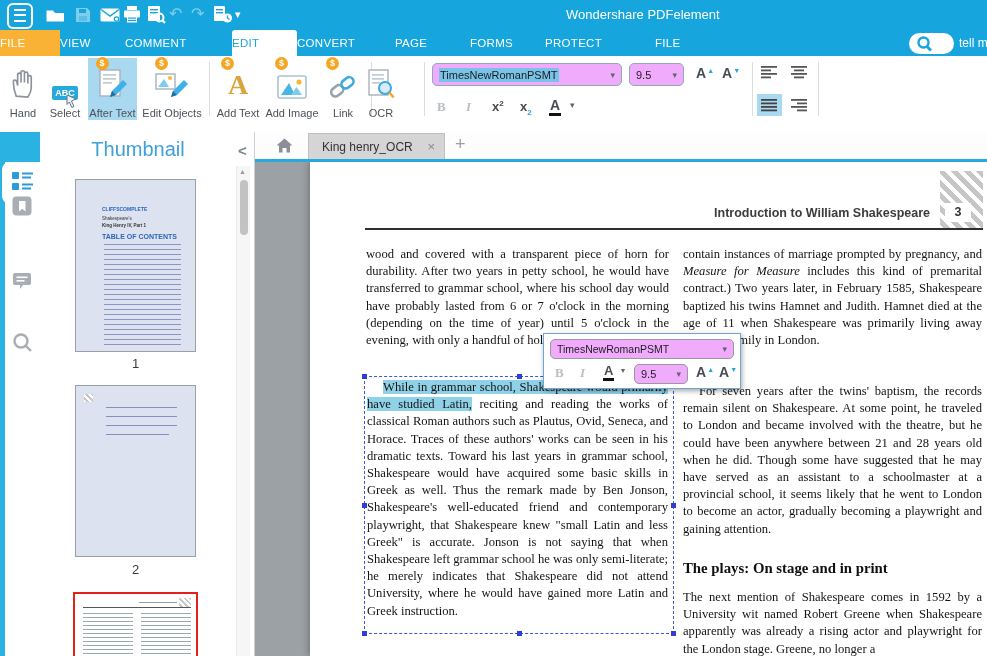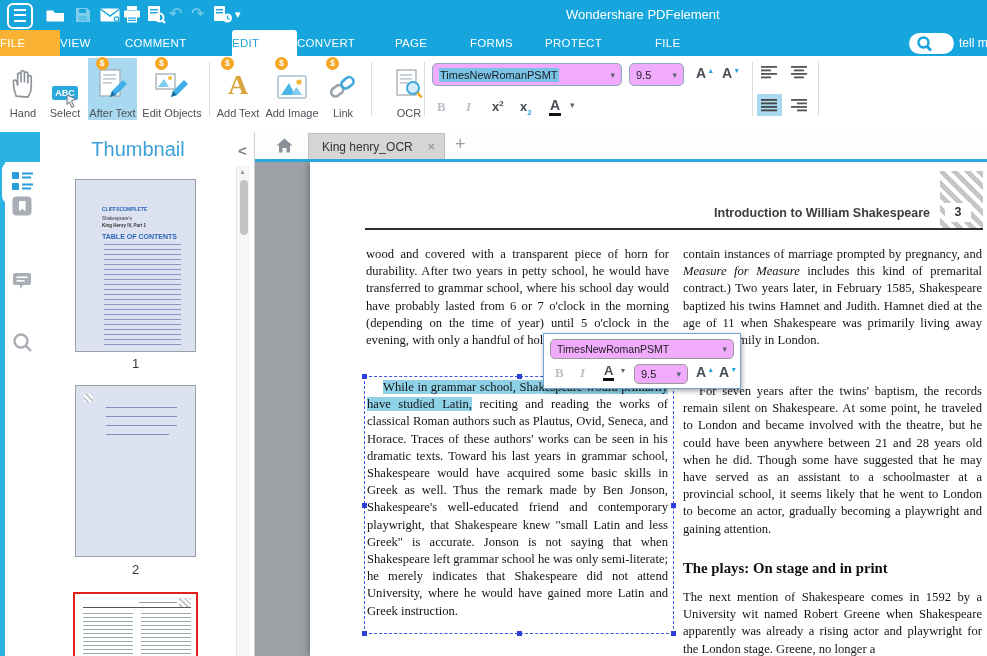--- a/index.html
+++ b/index.html
@@ -270,21 +270,21 @@
                 <rect x="14" y="10" width="13" height="8.5" rx="4.2" fill="none" stroke="#3fa9dc" stroke-width="2.6"></rect>
               </g>
             </svg>
         </span>
       </div>
       <div class="lbl">Link</div>
     </div>
 
     <div class="vdiv" style="left:371px;"></div>
 
-    <div class="toolbtn" style="left:388px;width:42px;">
+    <div class="toolbtn" style="left:360px;width:42px;">
       <div class="icwrap">
           <span>
         <svg width="28" height="31">
               <rect x="2" y="1" width="19" height="25" fill="#fff" stroke="#a8b2ba" stroke-width="1.4"></rect>
               <rect x="5" y="5" width="12" height="1.7" fill="#c3cbd1"></rect>
               <rect x="5" y="9" width="12" height="1.7" fill="#c3cbd1"></rect>
               <rect x="5" y="13" width="8" height="1.7" fill="#c3cbd1"></rect>
               <circle cx="18" cy="19" r="6" fill="#d6ecf8" stroke="#3fa9dc" stroke-width="2"></circle>
               <line x1="22.5" y1="23.5" x2="26.5" y2="28.5" stroke="#f5a623" stroke-width="2.6"></line>
             </svg>

